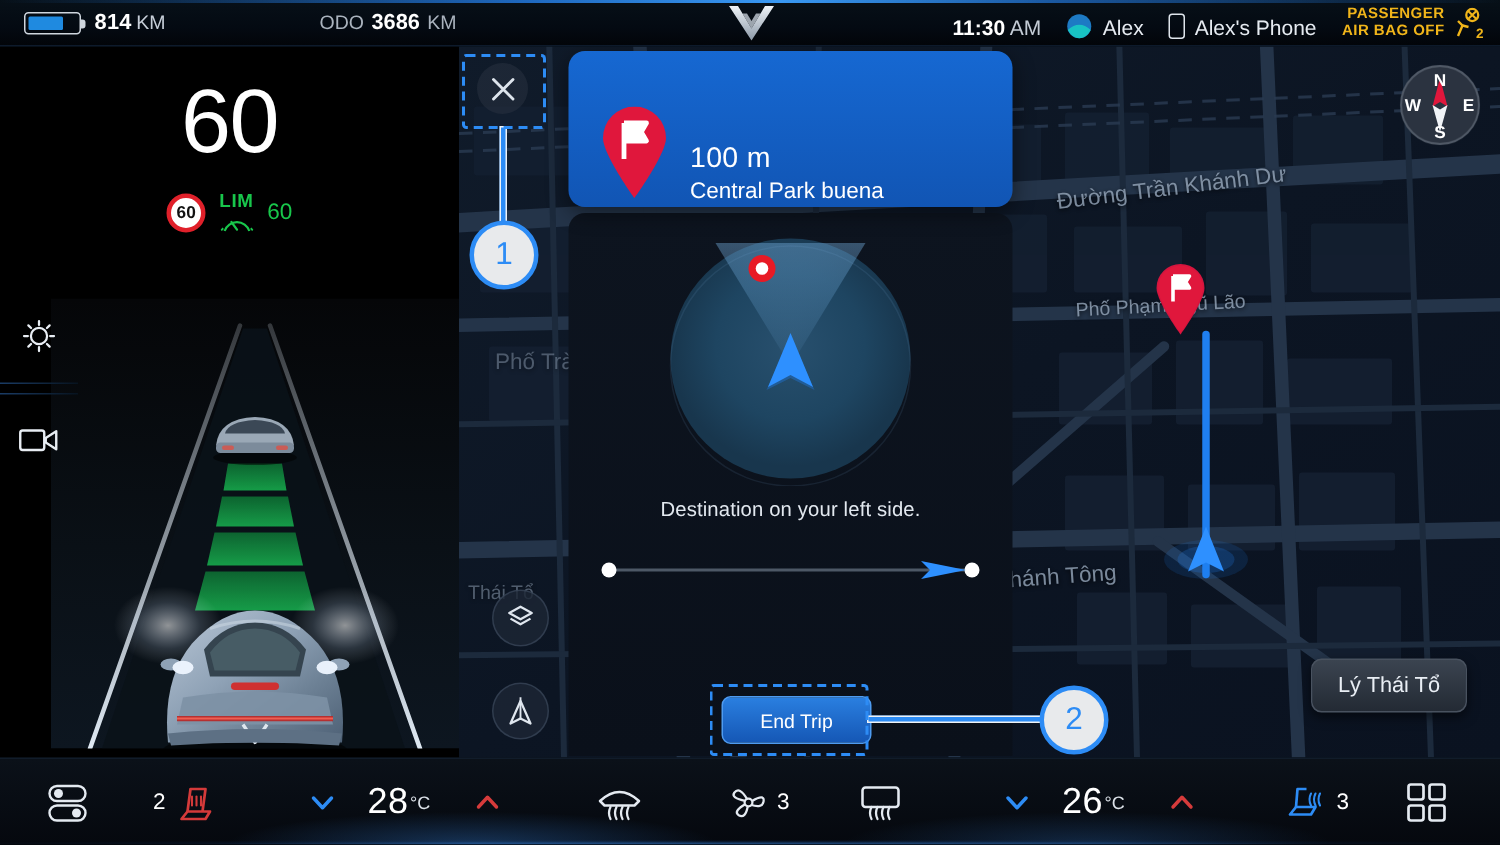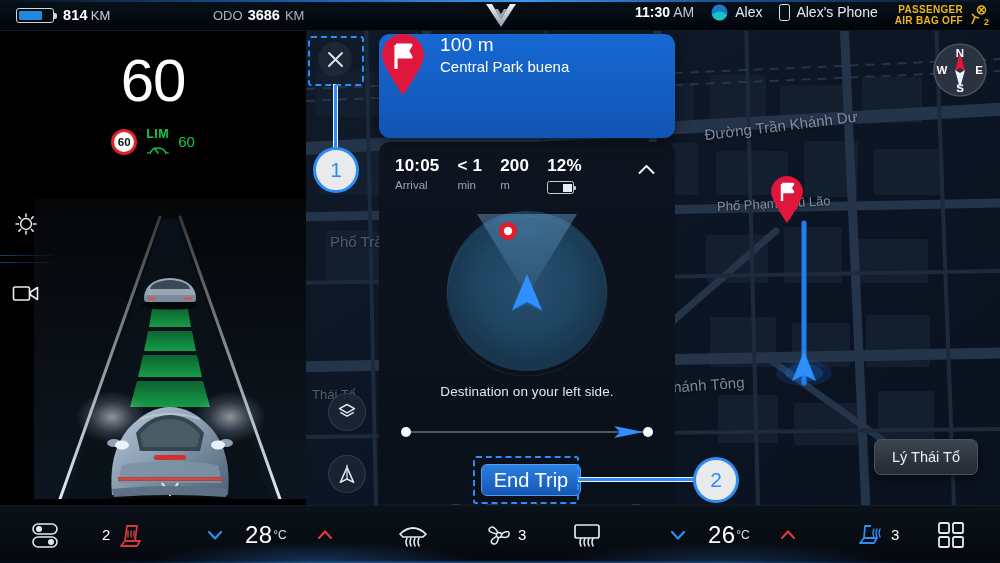--- a/index.html
+++ b/index.html
@@ -33,21 +33,21 @@
   }
   .batt-fill { height:100%; width:72%; background:#1f8ae0; border-radius:1px; }
   .tb-val { font-size:14.5px; font-weight:700; letter-spacing:.2px; }
   .tb-unit { font-size:13px; font-weight:400; color:#c6ced8; margin-left:3px; }
   .tb-odo { font-size:13px; color:#c0c8d2; display:flex; align-items:baseline; gap:5px; }
   .tb-odo .lab { color:#aab3be; }
   .tb-odo b { color:#fff; font-size:14.5px; }
   #odo-wrap { position:absolute; left:213px; }
   #vlogo { position:absolute; left:484px; top:2px; width:34px; height:27px; }
   .tb-right {
-    position:absolute; right:10px; display:flex; align-items:flex-start; gap:17px;
+    position:absolute; right:10px; display:flex; align-items:flex-end; gap:17px;
   }
   .tb-time { font-size:14px; }
   .tb-time b { font-weight:700; }
   .tb-time span { color:#c3cbd5; font-weight:400; }
   .tb-user { display:flex; align-items:center; gap:7px; font-size:14px; color:#e6ebf1; }
   .tb-phone { display:flex; align-items:center; gap:6px; font-size:14px; color:#e6ebf1; }
   .phone-glyph {
     width:11px; height:17px; border:1.5px solid #dfe5ec; border-radius:2.5px;
   }
   .airbag { display:flex; align-items:center; gap:5px; }
@@ -115,22 +115,22 @@
   .map-ctrl {
     position:absolute; left:22px; width:38px; height:38px; border-radius:50%;
     background:rgba(28,38,52,.82); border:1px solid rgba(92,110,132,.35);
     display:flex; align-items:center; justify-content:center;
   }
 
   
   #nav-banner {
     position:absolute; left:379px; top:34px; width:296px; height:104px;
     background:linear-gradient(180deg,#1668d2 0%, #1155b4 100%);
-    border-radius:11px; display:flex; align-items:flex-start; gap:13px;
-    padding:0 0; z-index:25; box-shadow:0 4px 14px rgba(0,0,0,.45);
+    border-radius:11px; display:flex; align-items:flex-end; gap:13px;
+    padding:0 20px; z-index:25; box-shadow:0 4px 14px rgba(0,0,0,.45);
   }
   .banner-txt { display:flex; flex-direction:column; gap:2px; }
   .banner-dist { font-size:19px; font-weight:400; letter-spacing:.2px; }
   .banner-street { font-size:15px; font-weight:400; line-height:1.26; color:#fff; }
 
   #nav-panel {
     position:absolute; left:379px; top:142px; width:296px; height:362px;
     background:linear-gradient(180deg,#0d141f 0%, #0a101a 100%);
     border-radius:11px 11px 0 0; z-index:24; overflow:hidden;
   }
@@ -164,21 +164,21 @@
   .prog-dot {
     position:absolute; top:2px; width:10px; height:10px; border-radius:50%; background:#fff;
   }
 
   
   #end-trip {
     position:absolute; left:481px; top:464px; width:100px; height:32px;
     background:linear-gradient(180deg,#2a7fe0 0%, #1557b5 100%);
     border:1px solid #4e9bf0; border-radius:6px;
     display:flex; align-items:center; justify-content:center;
-    font-size:20px; color:#fff; z-index:30;text-align:right;
+    font-size:13px; color:#fff; z-index:30;text-align:right;
   }
 
   
   #bottom {
     position:absolute; left:0; bottom:0; width:1000px; height:58px;
     background:linear-gradient(180deg,#0b1119 0%, #05080e 100%);
     border-top:1px solid #111c2a; display:flex; align-items:center; z-index:40;
   }
   #bottom::before{
     content:""; position:absolute; left:0; bottom:0; width:100%; height:3px;
@@ -483,45 +483,20 @@
         <path d="M17 11 L17 35 M17 11 L32 11 L28.5 17 L32 23 L17 23" fill="#fff" stroke="#fff" stroke-width="3.2" stroke-linejoin="round"></path>
       </svg>
     </div>
     <div class="banner-txt">
       <div class="banner-dist">100 m</div>
       <div class="banner-street">Central Park buena</div>
     </div>
   </div>
 
   <div id="nav-panel">
-    <div class="eta-row">
-      <div class="eta-cell">
-        <div class="eta-v">10:05</div>
-        <div class="eta-l">Arrival</div>
-      </div>
-      <div class="eta-cell">
-        <div class="eta-v">&lt; 1</div>
-        <div class="eta-l">min</div>
-      </div>
-      <div class="eta-cell">
-        <div class="eta-v">200</div>
-        <div class="eta-l">m</div>
-      </div>
-      <div class="eta-cell">
-        <div class="eta-v">12%</div>
-        <div class="eta-batt">
-            <i style="width: 40%;"></i>
-          </div>
-      </div>
-      <div class="collapse-btn">
-        <svg width="17" height="11" viewBox="0 0 17 11">
-          <path d="M1.5 9 L8.5 2 L15.5 9" fill="none" stroke="#e8edf3" stroke-width="2.1" stroke-linecap="round" stroke-linejoin="round"></path>
-        </svg>
-      </div>
-    </div>
 
     <svg id="radar" width="170" height="170" viewBox="0 0 170 170">
       <defs>
         <radialGradient id="radg" cx="50%" cy="45%">
           <stop offset="0%" stop-color="#28506e"></stop>
           <stop offset="62%" stop-color="#1e4561"></stop>
           <stop offset="100%" stop-color="#18364d"></stop>
         </radialGradient>
         <linearGradient id="coneg" x1="0" y1="0" x2="0" y2="1">
           <stop offset="0%" stop-color="rgba(120,180,230,.40)"></stop>

